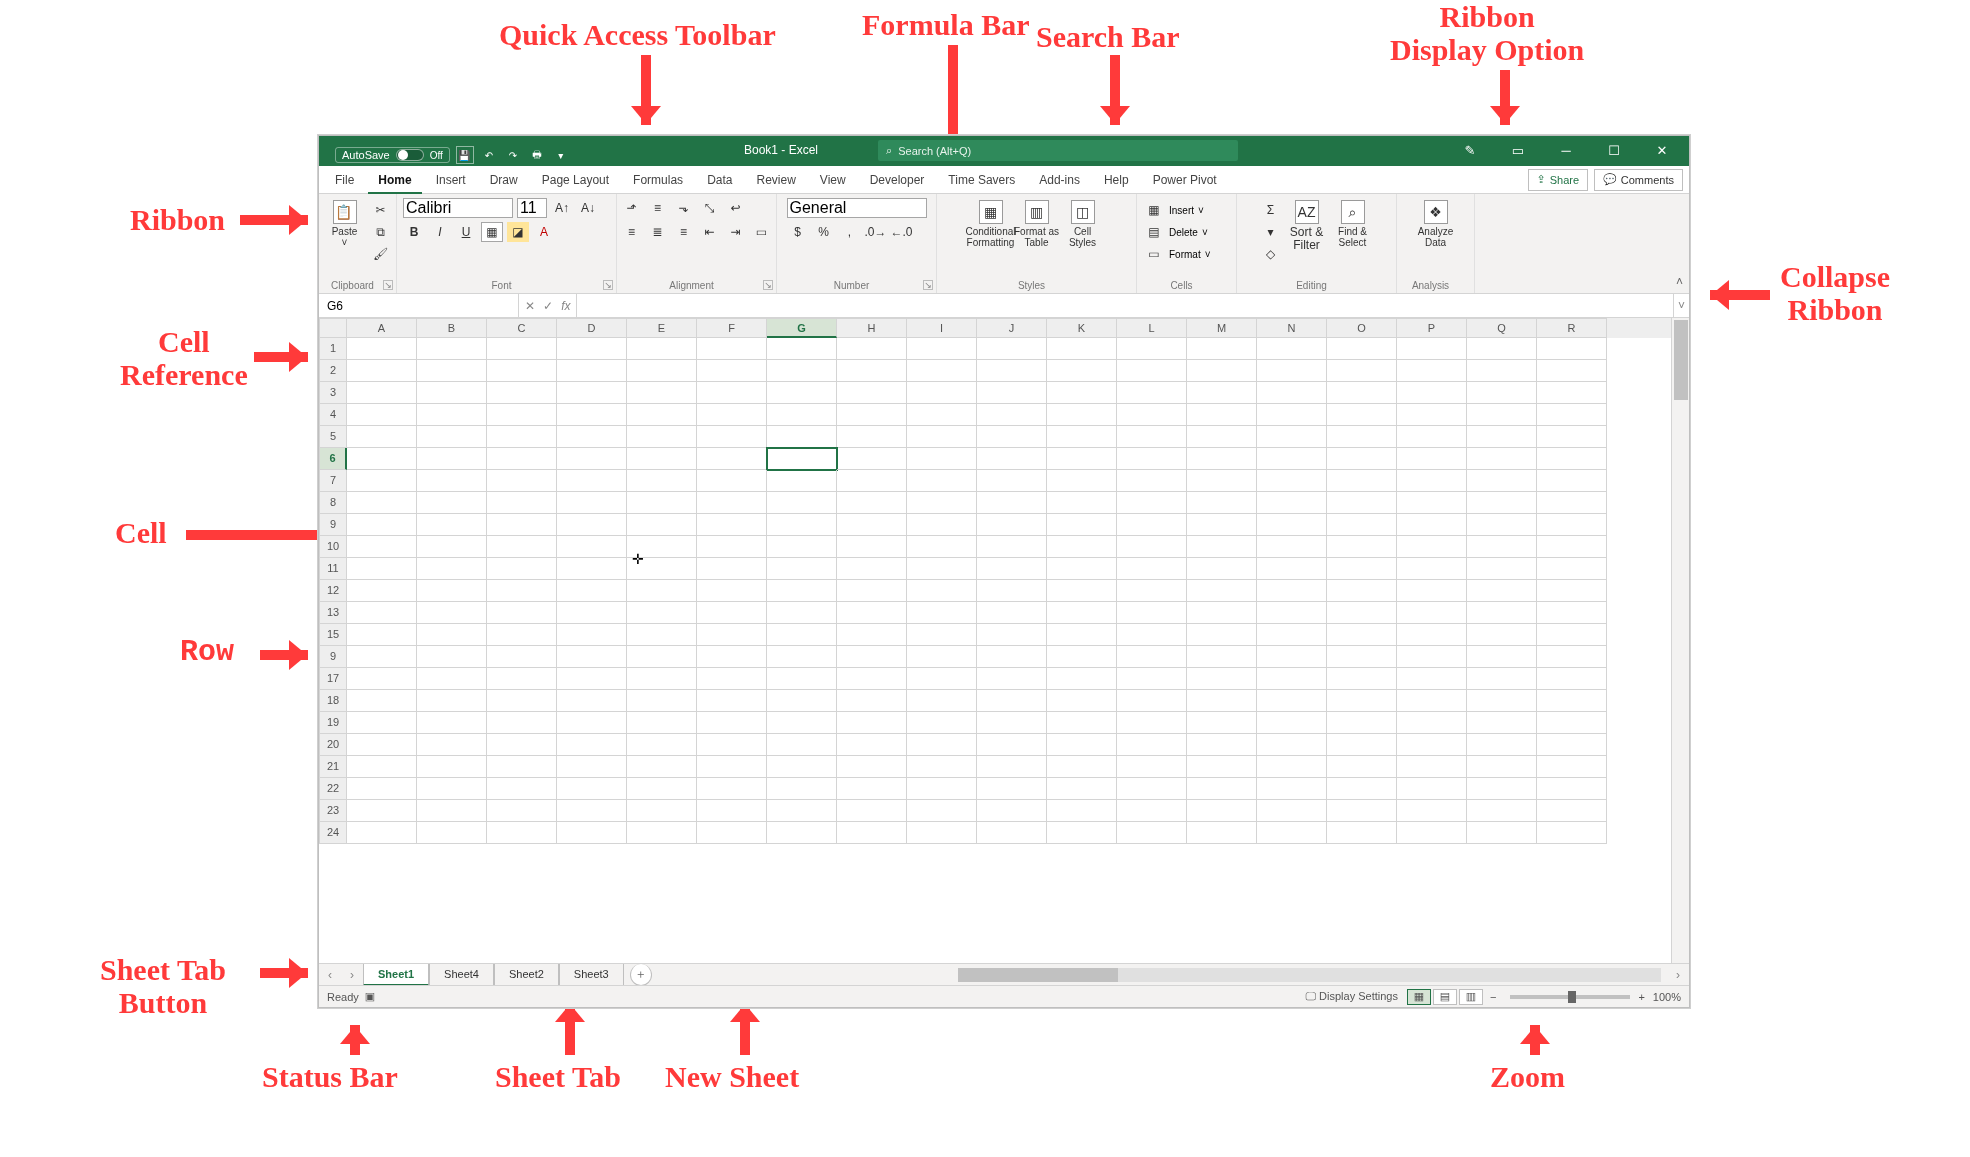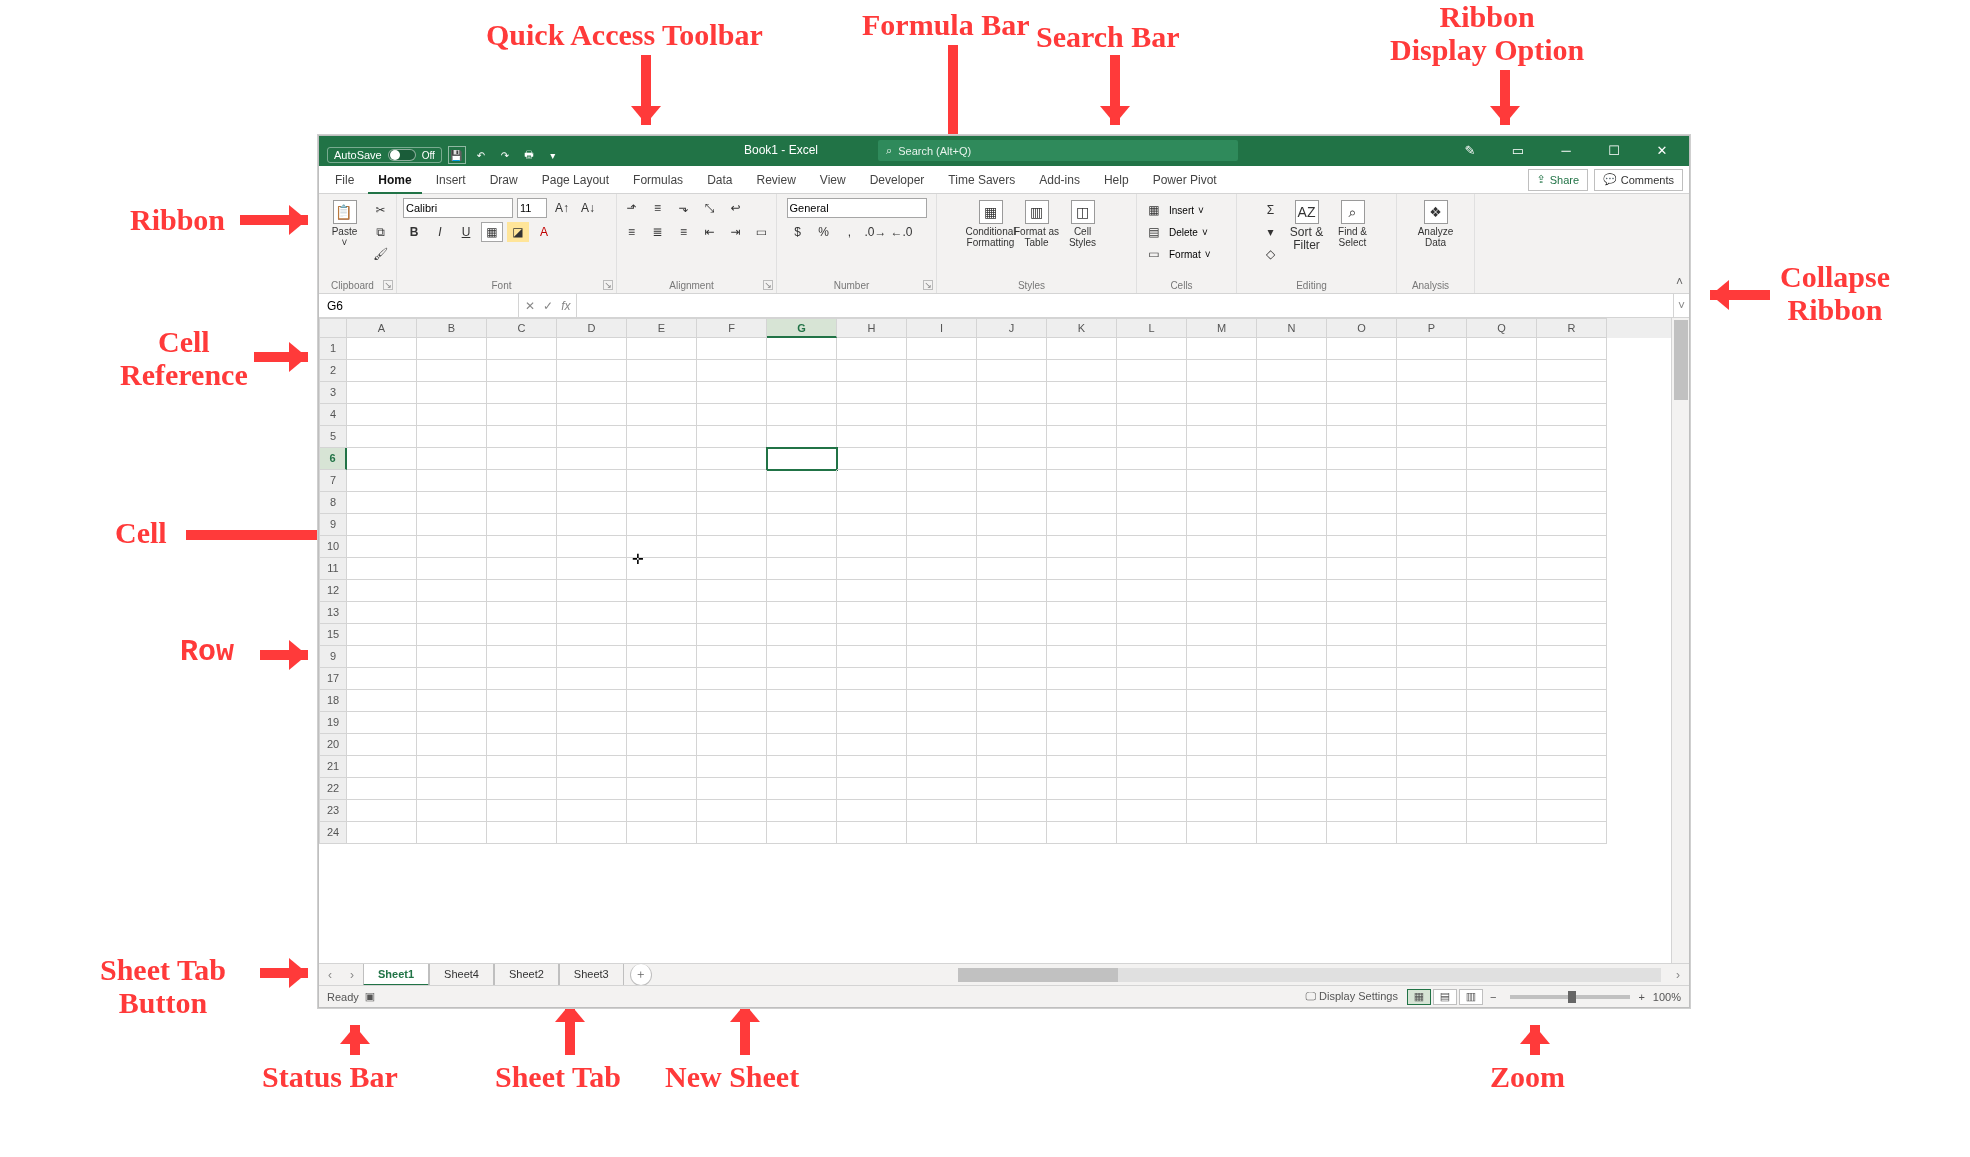--- a/index.html
+++ b/index.html
@@ -80,21 +80,21 @@
 
   
   .titlebar {
     height: 30px;
     background: #217346;
     display: flex;
     align-items: center;
     color: #fff;
     position: relative;
   }
-  .tb-left { display:flex; align-items:center; padding-left:8px; gap:6px;margin-top:8px; }
+  .tb-left { display:flex; align-items:center; padding-left:16px; gap:6px;margin-top:8px; }
   .autosave {
     display:flex; align-items:center; gap:6px;
     font-size:11px;
     border:1px solid rgba(255,255,255,0.4);
     border-radius:3px; padding:1px 6px;
   }
   .autosave .pill {
     width:28px; height:12px; border-radius:8px;
     background:#1a5c39;
     border:1px solid rgba(255,255,255,0.5);
@@ -146,21 +146,21 @@
   }
   .ribgroup .glabel { position:absolute; bottom:2px; left:0; right:10px; text-align:center; font-size:10px; color:#777;}
   .ribgroup .glaunch { position:absolute; bottom:3px; right:3px; font-size:9px; color:#888; width:10px;height:10px;border:1px solid #bbb; line-height:8px;text-align:center;}
   .ribgroup .body { display:flex; gap:4px; height:76px; align-items:flex-start;}
   .big-btn { width:42px; display:flex; flex-direction:column; align-items:center; font-size:10px; color:#333; gap:2px; padding-top:2px;}
   .big-btn .ico { width:24px;height:24px; border:1px solid #9a9a9a; background:#fff; display:flex;align-items:center;justify-content:center; font-size:14px;}
   .srow { display:flex; gap:4px; align-items:center;}
   .scol { display:flex; flex-direction:column; gap:2px;}
   .sbtn { width:22px;height:20px; border:1px solid transparent; display:flex; align-items:center; justify-content:center; font-size:12px; color:#333;}
   .sbtn.bordered{border-color:#a6a6a6;background:#fff;}
-  select.small, input.small { height:20px; font-size:11px; border:1px solid #a6a6a6; background:#fff;}
+  select.small, input.small { height:20px; font-size:16px; border:1px solid #a6a6a6; background:#fff;}
   .collapse-rib { position:absolute; right:6px; bottom:4px; font-size:12px; color:#666; cursor:pointer;}
 
   
   .fbar {
     height:24px; border-bottom:1px solid #d4d4d4;
     background:#fff; display:flex; align-items:center;
   }
   .namebox { width:200px; border-right:1px solid #d4d4d4; height:24px; display:flex; align-items:center; padding:0 6px;}
   .namebox input { border:none; width:100%; font-size:12px; outline:none;}
   .fbtns { display:flex; border-right:1px solid #d4d4d4; height:24px; align-items:center; padding:0 6px; gap:8px; color:#888; font-size:12px;}
@@ -198,21 +198,21 @@
   .status { height:22px; background:#f3f2f1; border-top:1px solid #d4d4d4; display:flex; align-items:center; padding:0 8px; font-size:11px; color:#555;}
   .status .spacer{flex:1;}
   .viewbtn { width:24px; height:16px; border:1px solid #bfbfbf; margin:0 1px; display:flex;align-items:center;justify-content:center; background:#fff;}
   .viewbtn.active { background:#d7e4d5; border-color:#217346;}
   .zoomslider { width:120px; height:4px; background:#c1c1c1; margin:0 8px; position:relative;}
   .zoomslider .knob { position:absolute; left:58px; top:-4px; width:8px; height:12px; background:#666;}
 </style>
 </head>
 <body>
 
-<div class="callout" style="left:486px; top:18px; white-space:pre;">Quick Access Toolbar</div>
+<div class="callout" style="left:499px; top:18px; white-space:pre;">Quick Access Toolbar</div>
 <div class="arrow-down" style="left:641px; top:55px; height:70px;"></div>
 
 <div class="callout" style="left:862px; top:8px;">Formula Bar</div>
 <div class="arrow-down" style="left:948px; top:45px; height:293px;"></div>
 
 <div class="callout" style="left:1036px; top:20px;">Search Bar</div>
 <div class="arrow-down" style="left:1110px; top:55px; height:70px;"></div>
 
 <div class="callout" style="left:1390px; top:0px; white-space:pre;">Ribbon
 Display Option</div>

